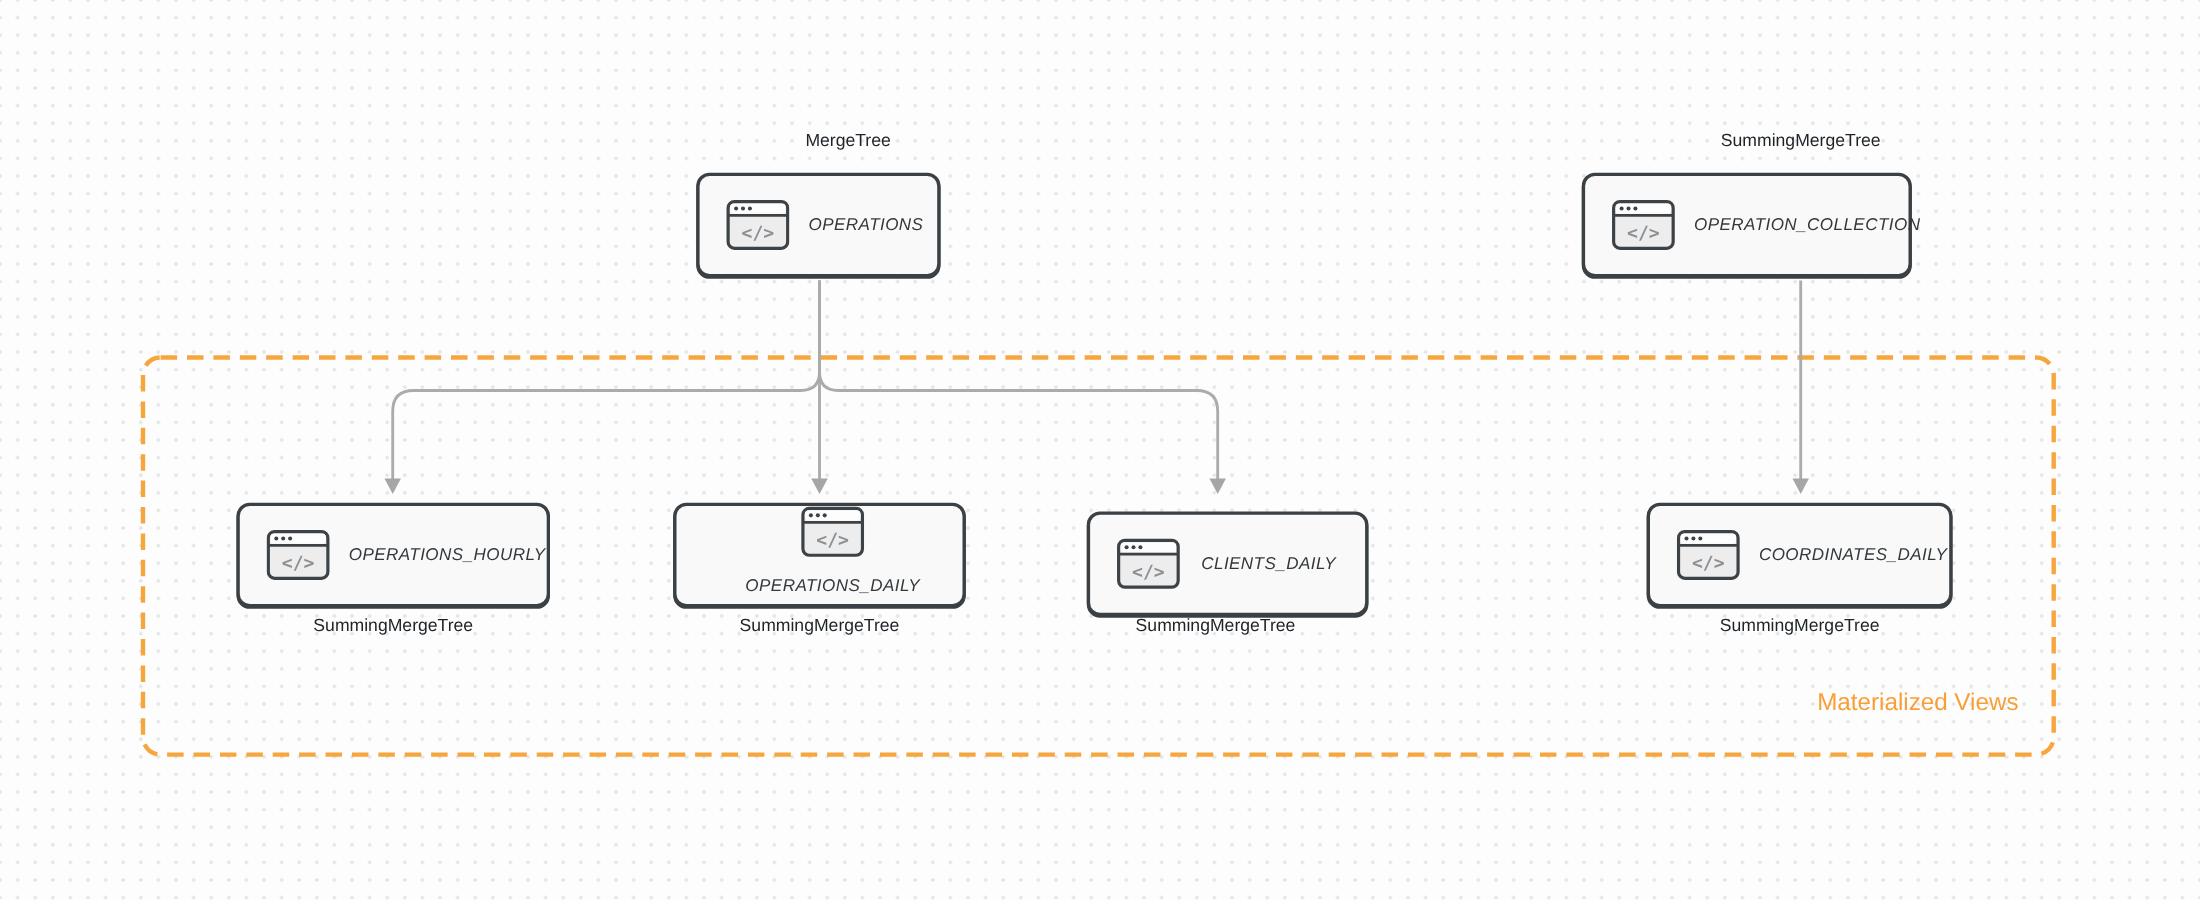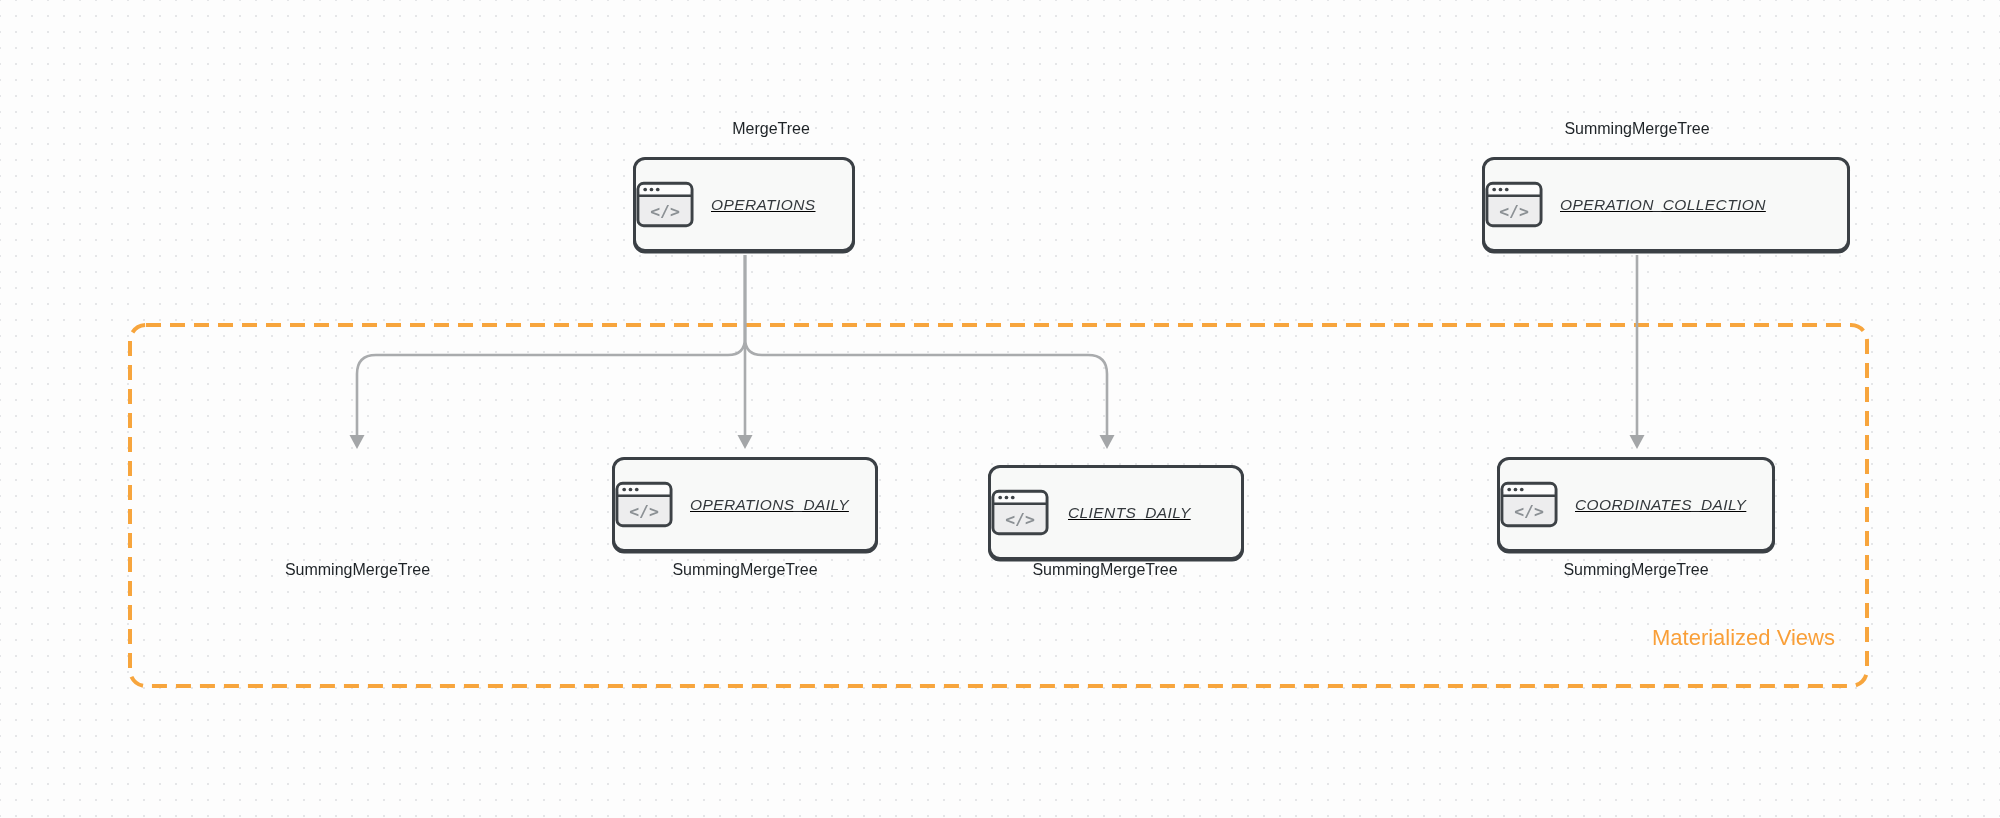--- a/index.html
+++ b/index.html
@@ -41,22 +41,22 @@
   .node {
     position: absolute;
     height: 95px;
     box-sizing: border-box;
     background: #f8f9f8;
     border: 3px solid #3b4045;
     border-radius: 12px;
     box-shadow: 0 1.5px 0 0 #3b4045;
     display: flex;
     align-items: center;
+    padding-left: 24px;
     gap: 17px;
-    text-decoration: underline;
   }
   .node-icon {
     width: 58px;
     height: 47px;
     flex: 0 0 auto;
   }
   .table-name {
     font-style: italic;
     font-weight: 500;
     font-size: 15.5px;
@@ -132,30 +132,36 @@
 
   <div class="node" style="left:633px; top:157px; width:222px;">
     <svg class="node-icon">
         <use href="#win-icon"></use>
       </svg>
     <span class="table-name">OPERATIONS</span>
   </div>
 
   <div class="engine-label" style="left:1482px; top:120px; width:310px;">SummingMergeTree</div>
 
-  <div class="node" style="left:1482px; top:157px; width:368px;align-items:center;">
+  <div class="node" style="left:1438px; top:157px; width:300px;align-items:center;">
     <svg class="node-icon">
         <use href="#win-icon"></use>
       </svg>
     <span class="table-name">OPERATION_COLLECTION</span>
   </div>
 
+  <div class="node" style="left:215px; top:457px; width:285px;">
+    <svg class="node-icon">
+        <use href="#win-icon"></use>
+      </svg>
+    <span class="table-name">OPERATIONS_HOURLY</span>
+  </div>
   <div class="engine-label" style="left:215px; top:561px; width:285px;">SummingMergeTree</div>
 
-  <div class="node" style="left:612px; top:457px; width:266px;">
+  <div class="node" style="left:612px; top:457px; width:266px;flex-direction:column;">
     <svg class="node-icon">
         <use href="#win-icon"></use>
       </svg>
     <span class="table-name">OPERATIONS_DAILY</span>
   </div>
   <div class="engine-label" style="left:612px; top:561px; width:266px;">SummingMergeTree</div>
 
   <div class="node" style="left:988px; top:465px; width:256px;gap:19px;">
     <svg class="node-icon">
         <use href="#win-icon"></use>

